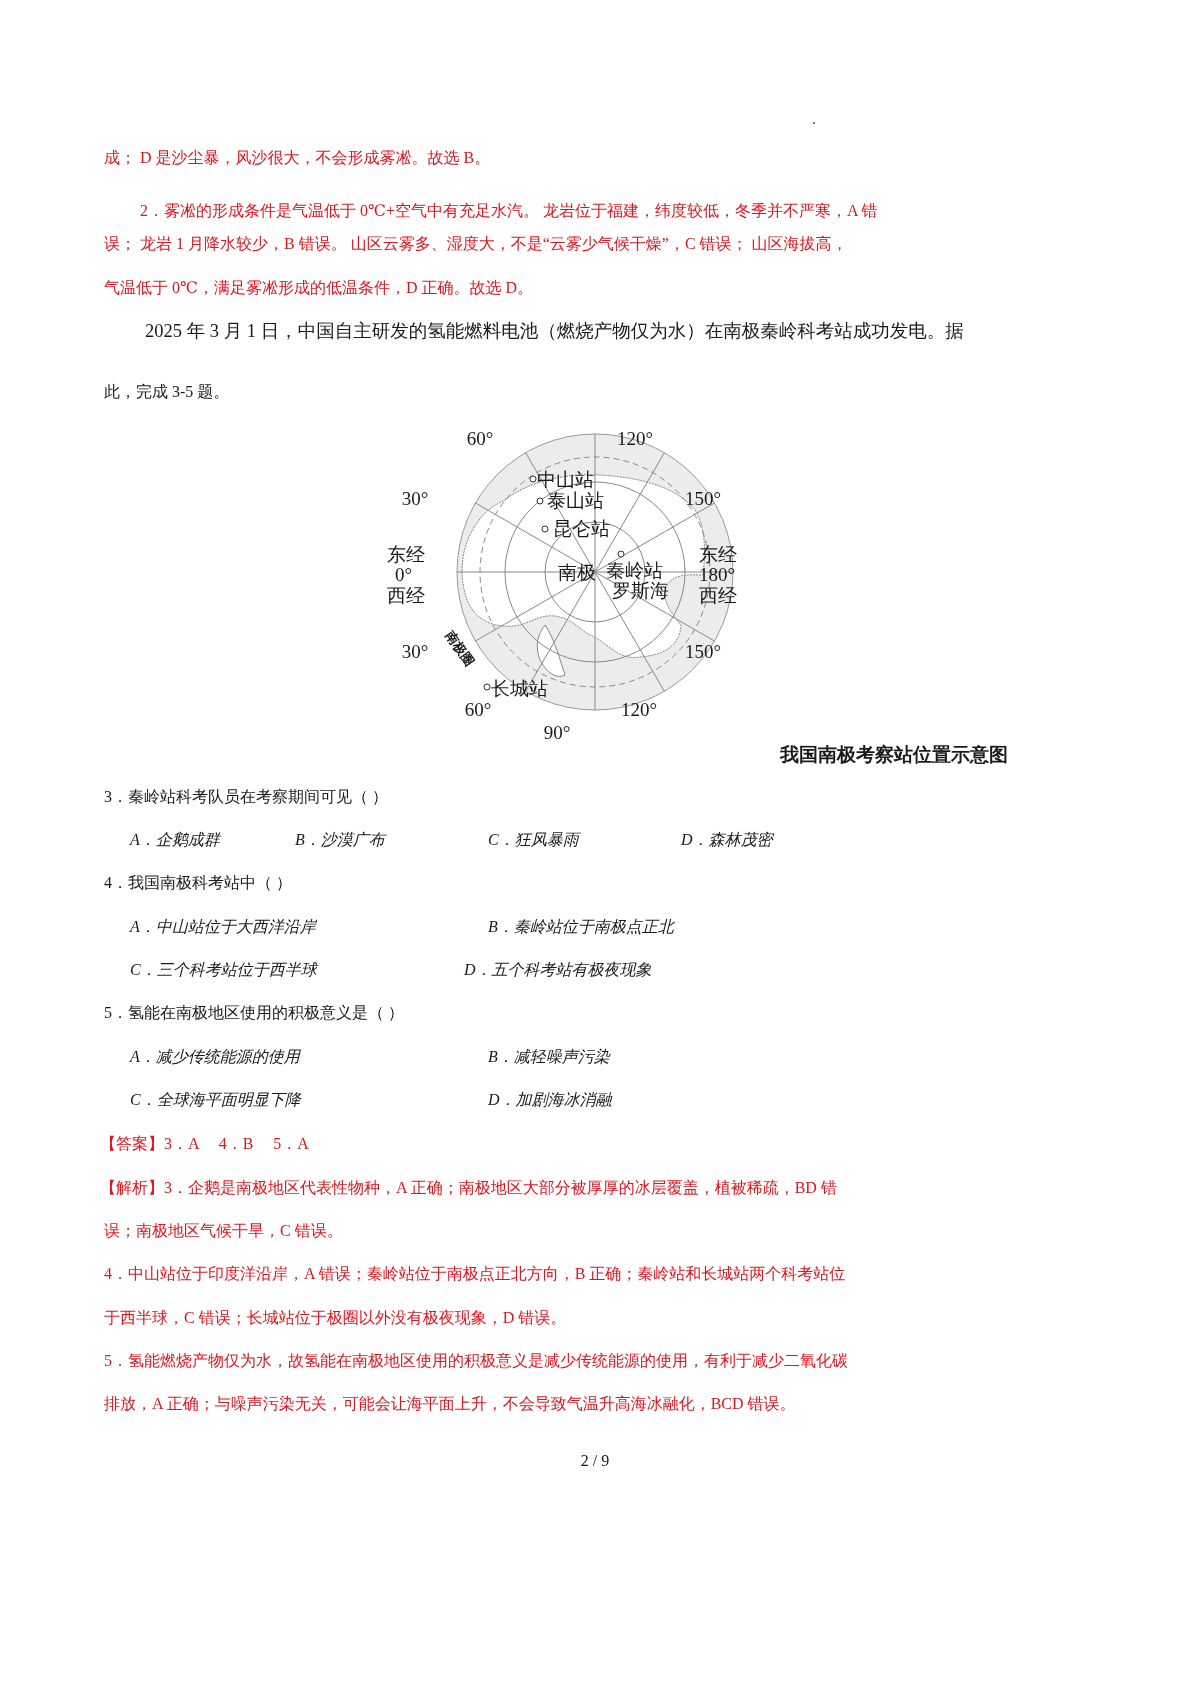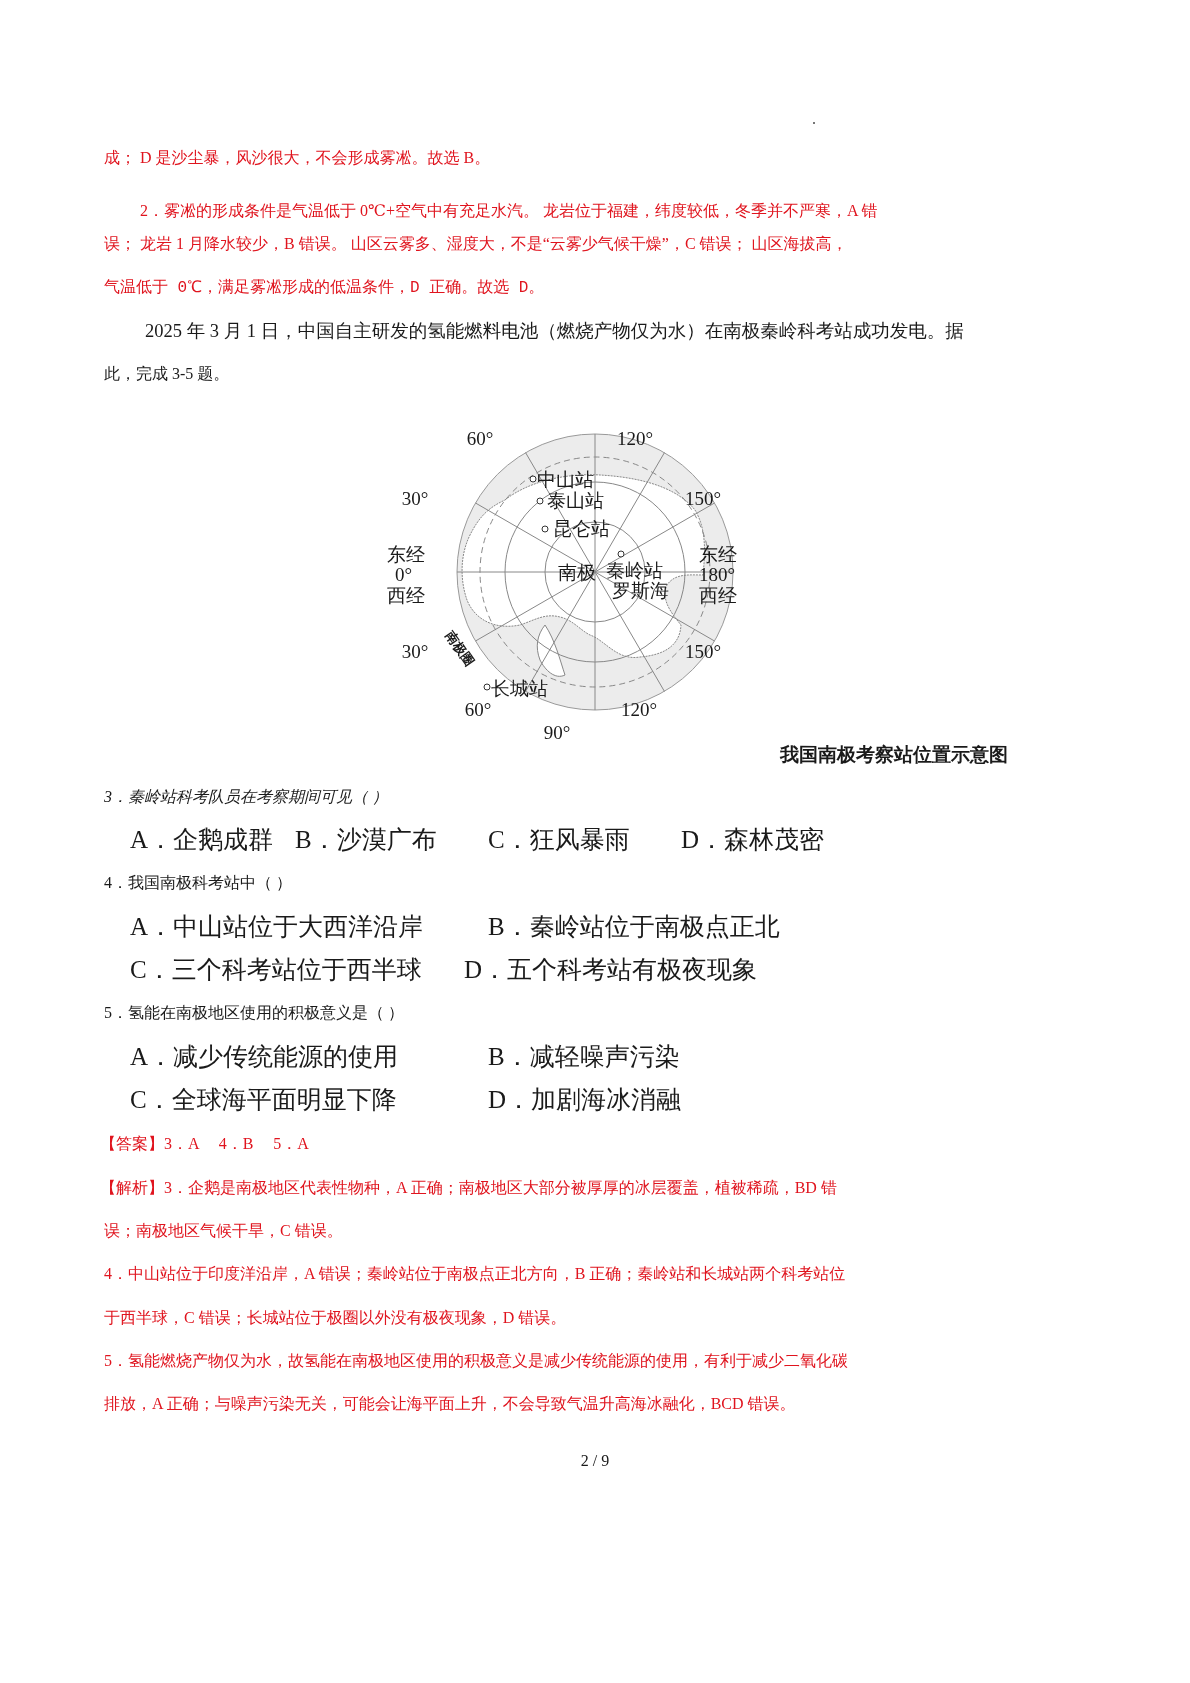--- a/index.html
+++ b/index.html
@@ -2,40 +2,40 @@
 <html><head>
 <meta charset="utf-8">
 <style>
   html, body { margin: 0; padding: 0; background: #ffffff; }
   body { width: 1190px; height: 1683px; position: relative; overflow: hidden;
          font-family: "Liberation Serif", "DejaVu Serif", serif; color: #222; }
   .line { position: absolute; left: 104px; font-size: 16px; line-height: 24px; white-space: nowrap; }
   .red { color: #e0141e; }
   .black { color: #1a1a1a; }
   .dot { position: absolute; left: 813px; top: 122px; width: 2px; height: 2px; background: #777; }
-  .opt { position: absolute; font-size: 25px; line-height: 24px; white-space: nowrap; color: #1a1a1a; }
+  .opt { position: absolute; font-size: 16px; line-height: 24px; white-space: nowrap; color: #1a1a1a; font-style: italic; }
   .map-wrap { position: absolute; left: 385px; top: 425px; width: 420px; height: 400px; }
   .caption { position: absolute; left: 0; width: 1008px; top: 800px; text-align: right;
              font-size: 19px; font-weight: bold; color: #1a1a1a; }
   .pageno { position: absolute; left: 0; width: 1190px; top: 1566px; text-align: center;
             font-size: 16px; color: #1a1a1a; }
   svg text { font-family: "Liberation Serif", "DejaVu Serif", serif; }
 </style>
 </head>
 <body>
 
 <div class="dot"></div>
 
 <div class="line red" style="top:146px;">成；  D 是沙尘暴，风沙很大，不会形成雾凇。故选 B。</div>
 <div class="line red" style="top:199px;margin-left:36px;">2．雾凇的形成条件是气温低于 0℃+空气中有充足水汽。 龙岩位于福建，纬度较低，冬季并不严寒，A 错</div>
 <div class="line red" style="top:232px;">误；  龙岩 1 月降水较少，B 错误。 山区云雾多、湿度大，不是“云雾少气候干燥”，C 错误；  山区海拔高，</div>
-<div class="line red" style="top:276px;font-family:Liberation Mono, monospace;">气温低于 0℃，满足雾凇形成的低温条件，D 正确。故选 D。</div>
+<div class="line red" style="top:276px;">气温低于 0℃，满足雾凇形成的低温条件，D 正确。故选 D。</div>
 
 <div class="line black" style="top:319px; left:145px; font-size:18.5px;">2025 年 3 月 1 日，中国自主研发的氢能燃料电池（燃烧产物仅为水）在南极秦岭科考站成功发电。据</div>
-<div class="line black" style="top:362px;text-align:right;">此，完成 3-5 题。</div>
+<div class="line black" style="top:380px;text-align:right;">此，完成 3-5 题。</div>
 
 <div class="map-wrap">
   <svg width="420" height="400" viewBox="0 0 420 400" xmlns="http://www.w3.org/2000/svg">
 
     <g>
       <circle cx="210" cy="147" r="138" fill="#ececec" stroke="#999" stroke-width="1"></circle>
 
       <path d="M120,75 C145,55 185,48 215,50 C250,52 290,60 310,85 C322,105 320,130 318,150 C305,150 290,148 282,160 C275,175 288,190 296,200 C295,220 280,230 255,232 C232,236 220,215 205,210 C195,205 188,195 175,192 C160,188 150,195 135,200 C110,205 90,195 82,175 C75,155 75,130 85,110 C95,90 105,82 120,75 Z" fill="#ffffff" stroke="#888" stroke-width="1" stroke-dasharray="2,1"></path>
       <path d="M160,200 C170,215 175,235 180,250 C170,255 160,245 155,235 C150,222 152,210 160,200 Z" fill="#ffffff" stroke="#888" stroke-width="1"></path>
       <circle cx="210" cy="147" r="50" fill="none" stroke="#888" stroke-width="1"></circle>
@@ -78,21 +78,21 @@
     <text x="227" y="172" font-size="19" fill="#1a1a1a">罗斯海</text>
     <circle cx="102" cy="262" r="3" fill="#fff" stroke="#333" stroke-width="1"></circle>
     <text x="106" y="270" font-size="19" fill="#1a1a1a">长城站</text>
 
     <text x="173" y="154" font-size="19" fill="#1a1a1a">南极</text>
     <text x="60" y="210" font-size="13" font-weight="bold" fill="#1a1a1a" transform="rotate(55 60 210)">南极圈</text>
   </svg>
 </div>
 <div class="caption" style="top:742px;">我国南极考察站位置示意图</div>
 
-<div class="line black" style="top:785px;font-style:italic;">3．秦岭站科考队员在考察期间可见（    ）</div>
+<div class="line black" style="top:785px;">3．秦岭站科考队员在考察期间可见（    ）</div>
 <div class="opt" style="left:130px; top:828px;">A．企鹅成群</div>
 <div class="opt" style="left:295px; top:828px;">B．沙漠广布</div>
 <div class="opt" style="left:488px; top:828px;">C．狂风暴雨</div>
 <div class="opt" style="left:681px; top:828px;">D．森林茂密</div>
 
 <div class="line black" style="top:871px;">4．我国南极科考站中（    ）</div>
 <div class="opt" style="left:130px; top:915px;">A．中山站位于大西洋沿岸</div>
 <div class="opt" style="left:488px; top:915px;">B．秦岭站位于南极点正北</div>
 <div class="opt" style="left:130px; top:958px;">C．三个科考站位于西半球</div>
 <div class="opt" style="left:464px; top:958px;">D．五个科考站有极夜现象</div>

